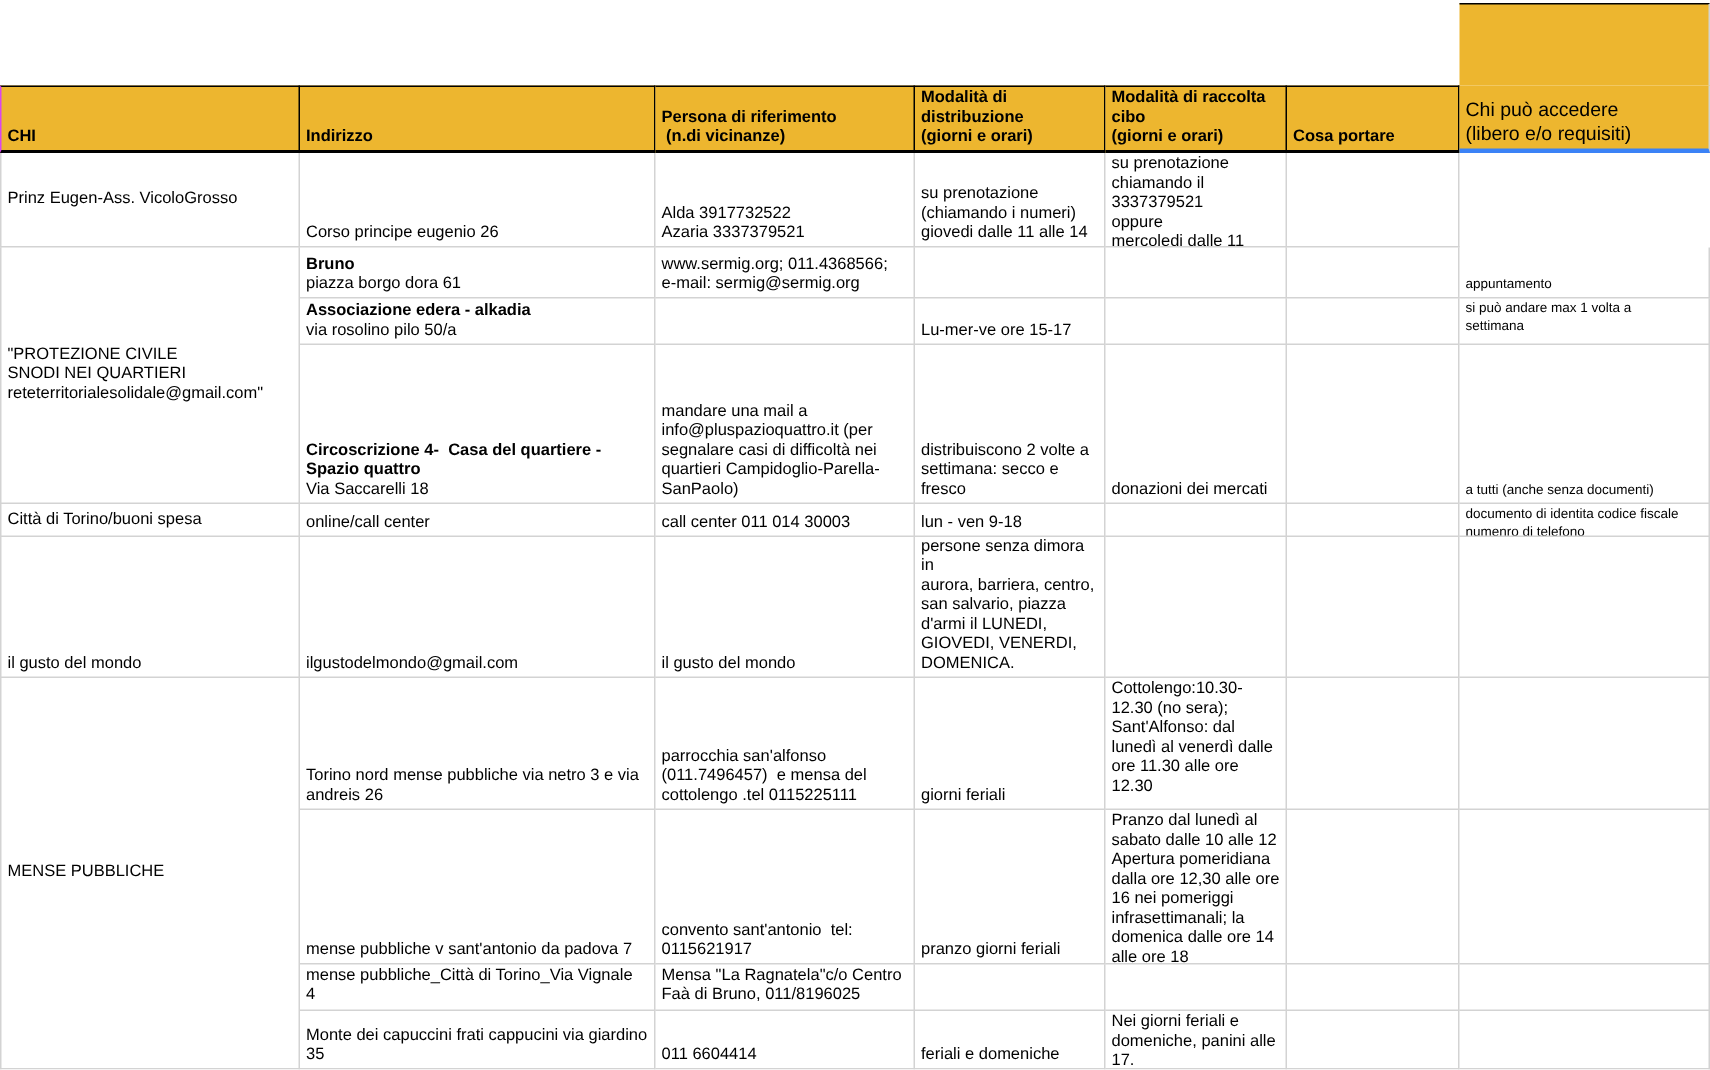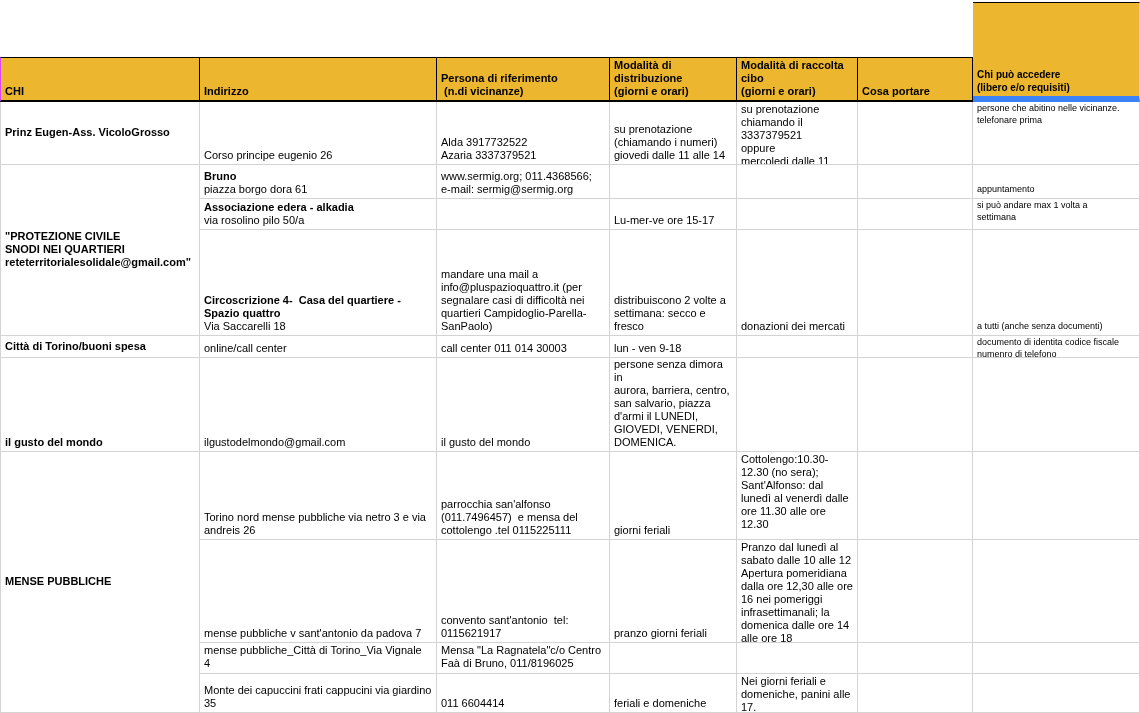--- a/index.html
+++ b/index.html
@@ -40,28 +40,28 @@
   }
   .title-side{border-top:1px solid #000;border-bottom:none;border-right:1px solid #d3d3d3;}
   .hd{
     font-weight:bold;
     border-top:1px solid #000;
     border-right:1px solid #000;
     border-bottom:2px solid #000;
   }
   .hd.first{border-left:1px solid #d946ef;}
   .hd7{
-    font-weight:bold;
-    font-size:10px;
+    font-weight:normal;
+    font-size:13px;
     line-height:1.25;
     border-top:none;
     border-right:1px solid #d3d3d3;
-    border-bottom:6px solid #3b82f6;
-  }
-  .chi{font-weight:bold;}
+    border-bottom:3px solid #3b82f6;
+  }
+  .chi{font-weight:normal;}
   .mid{justify-content:center;}
   .top{justify-content:flex-start;}
   .sm{font-size:9px;line-height:1.3;}
   .b{font-weight:bold;display:block;white-space:pre-wrap;}
   .n{display:block;white-space:pre-wrap;}
 </style>
 </head>
 <body>
 
 <div class="sheet">
@@ -94,22 +94,20 @@
   <div class="c" style="grid-area:3/3/4/4">Alda 3917732522
 Azaria 3337379521</div>
   <div class="c" style="grid-area:3/4/4/5">su prenotazione
 (chiamando i numeri)
 giovedi dalle 11 alle 14</div>
   <div class="c top" style="grid-area:3/5/4/6">su prenotazione
 chiamando il 3337379521
 oppure
 mercoledi dalle 11 alle14</div>
   <div class="c" style="grid-area:3/6/4/7"></div>
-  <div class="c sm top" style="grid-area:3/7/4/8">persone che abitino nelle vicinanze.
-telefonare prima</div>
 
   <div class="c" style="grid-area:4/2/5/3"><span class="b">Bruno</span><span class="n">piazza borgo dora 61</span></div>
   <div class="c" style="grid-area:4/3/5/4">www.sermig.org; 011.4368566;
 e-mail: sermig@sermig.org</div>
   <div class="c" style="grid-area:4/4/5/5"></div>
   <div class="c" style="grid-area:4/5/5/6"></div>
   <div class="c" style="grid-area:4/6/5/7"></div>
   <div class="c sm" style="grid-area:4/7/5/8">appuntamento</div>
 
   <div class="c" style="grid-area:5/2/6/3"><span class="b">Associazione edera - alkadia</span><span class="n">via rosolino pilo 50/a</span></div>

